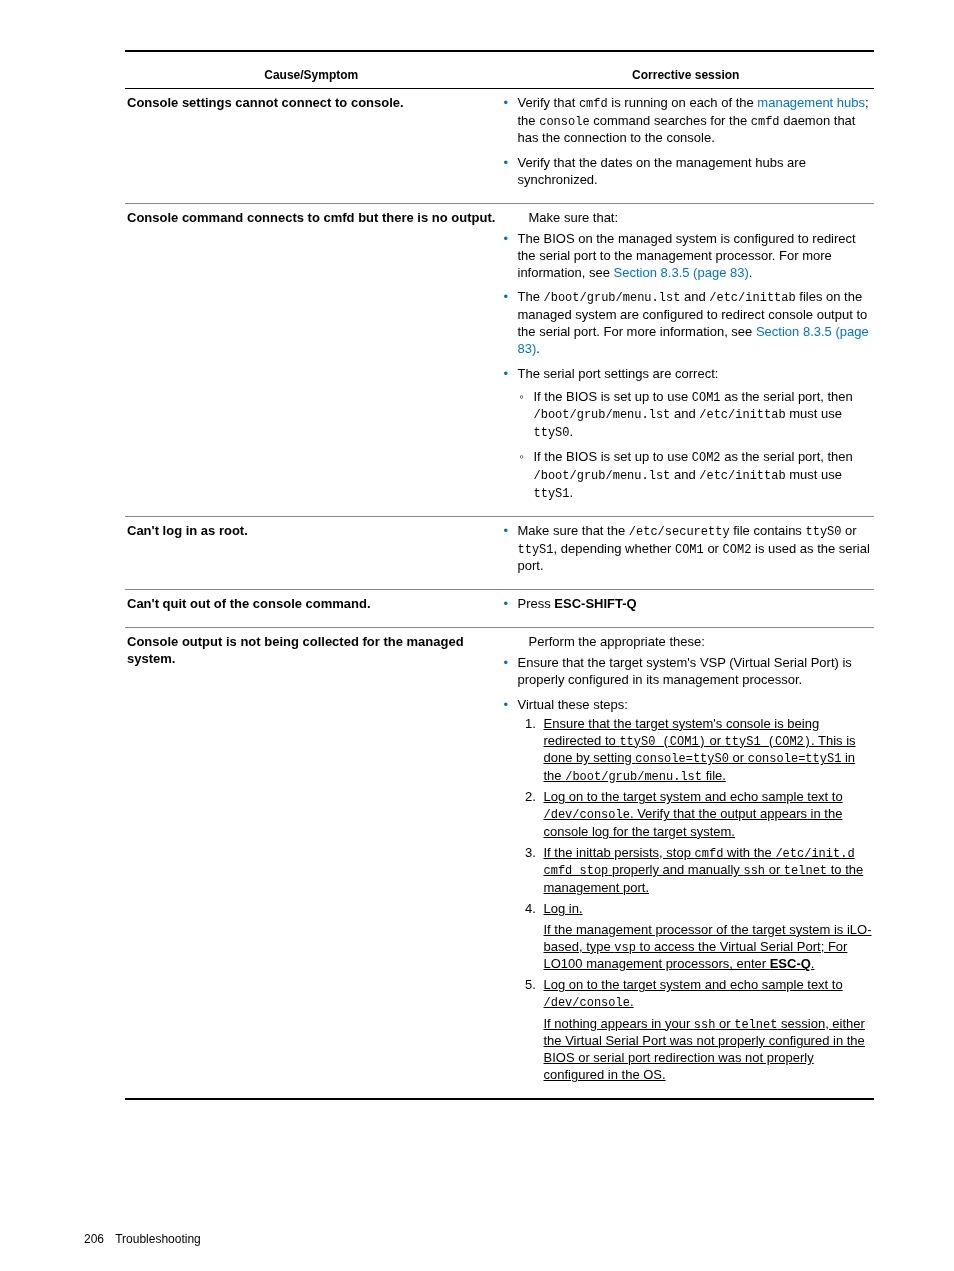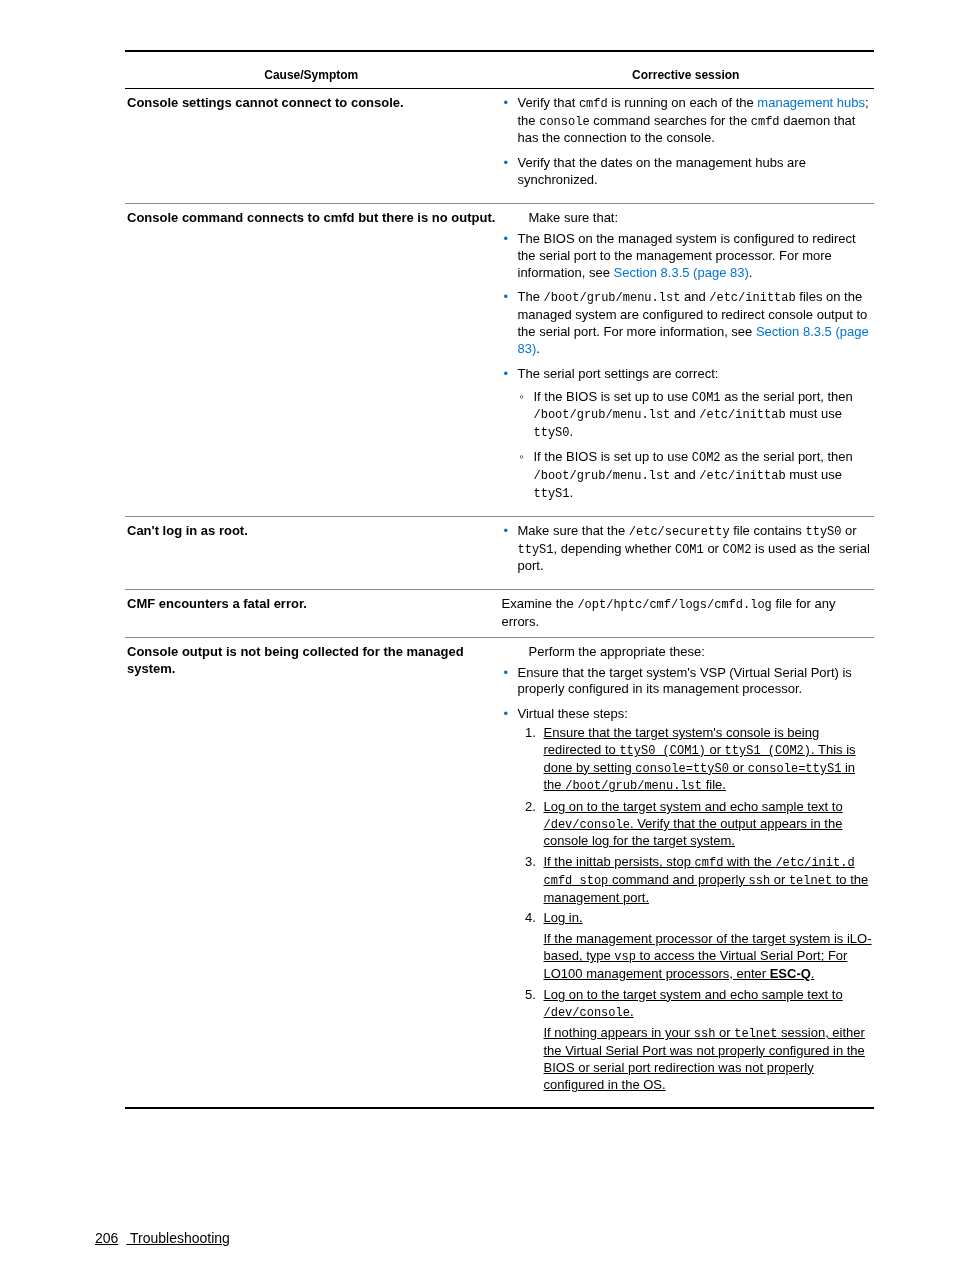--- a/index.html
+++ b/index.html
@@ -105,23 +105,22 @@
     color: #0073cf;
     text-decoration: none;
   }
   .intro {
     margin: 0 0 4px 0;
     padding-left: 27px;
   }
   .footer {
     position: absolute;
     bottom: 25px;
-    left: 95px;
-    font-size: 14px;
-    text-decoration: underline;
+    left: 84px;
+    font-size: 12px;
   }
   .footer .page-num {
     margin-right: 8px;
   }
   b { font-weight: bold; }
 </style>
 </head>
 <body>
 
 <div class="page">
@@ -177,45 +176,49 @@
       <td class="cause">Can't log in as root.</td>
       <td class="action">
         <ul class="bullets">
           <li>
             <span>Make sure that the </span><span class="mono">/etc/securetty</span><span> file contains </span><span class="mono">ttyS0</span><span> or </span><span class="mono">ttyS1</span><span>, depending whether </span><span class="mono">COM1</span><span> or </span><span class="mono">COM2</span><span> is used as the serial port.</span>
           </li>
         </ul>
       </td>
     </tr>
 
-
-    <tr>
-      <td class="cause">CMF encounters a fatal error.</td>
-      <td class="action">
-        <span>Examine the </span><span class="mono">/opt/hptc/cmf/logs/cmfd.log</span><span> file for any errors.</span>
-      </td>
-    </tr>
+    <tr>
+      <td class="cause">Can't quit out of the console command.</td>
+      <td class="action">
+        <ul class="bullets">
+          <li>
+            <span>Press </span><b>ESC-SHIFT-Q</b>
+          </li>
+        </ul>
+      </td>
+    </tr>
+
 
     <tr>
       <td class="cause">Console output is not being collected for the managed system.</td>
       <td class="action">
         <p class="intro">Perform the appropriate these:</p>
         <ul class="bullets">
           <li>Ensure that the target system's VSP (Virtual Serial Port) is properly configured in its management processor.</li>
           <li>
             <span>Virtual these steps:</span>
             <ol class="steps">
               <li>
                 <span>Ensure that the target system's console is being redirected to </span><span class="mono">ttyS0 (COM1)</span><span> or </span><span class="mono">ttyS1 (COM2)</span><span>. This is done by setting </span><span class="mono">console=ttyS0</span><span> or </span><span class="mono">console=ttyS1</span><span> in the </span><span class="mono">/boot/grub/menu.lst</span><span> file.</span>
               </li>
               <li>
                 <span>Log on to the target system and echo sample text to </span><span class="mono">/dev/console</span><span>. Verify that the output appears in the console log for the target system.</span>
               </li>
               <li>
-                <span>If the inittab persists, stop </span><span class="mono">cmfd</span><span> with the </span><span class="mono">/etc/init.d cmfd stop</span><span> command and properly </span><span class="mono">ssh</span><span> or </span><span class="mono">telnet</span><span> to the management port.</span>
+                <span>If the inittab persists, stop </span><span class="mono">cmfd</span><span> with the </span><span class="mono">/etc/init.d cmfd stop</span><span> properly and manually </span><span class="mono">ssh</span><span> or </span><span class="mono">telnet</span><span> to the management port.</span>
               </li>
               <li>
                 <span>Log in.</span>
                 <p>
                   <span>If the management processor of the target system is iLO-based, type </span><span class="mono">vsp</span><span> to access the Virtual Serial Port; For LO100 management processors, enter </span><b>ESC-Q</b><span>.</span>
                 </p>
               </li>
               <li>
                 <span>Log on to the target system and echo sample text to </span><span class="mono">/dev/console</span><span>.</span>
                 <p>

